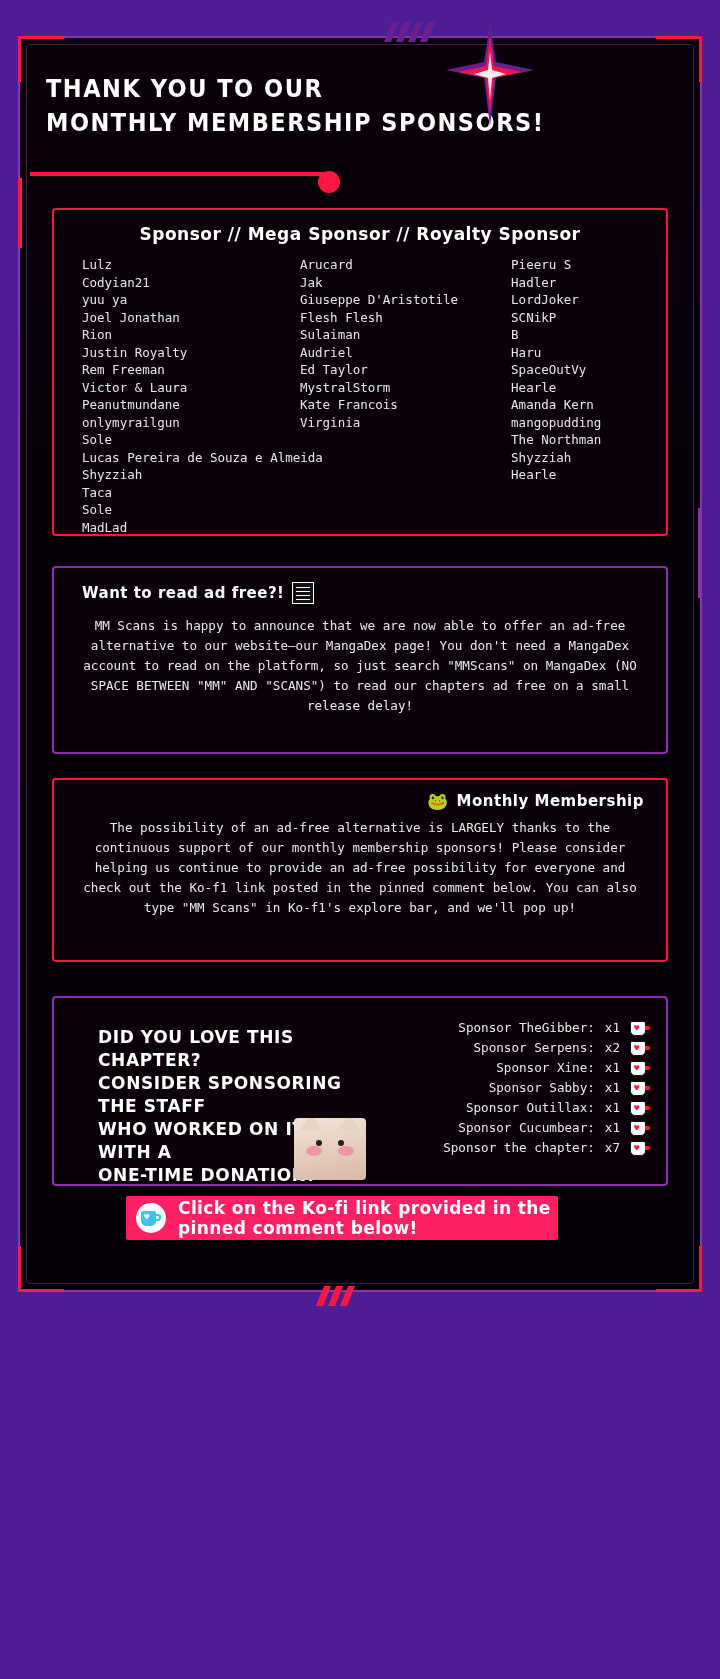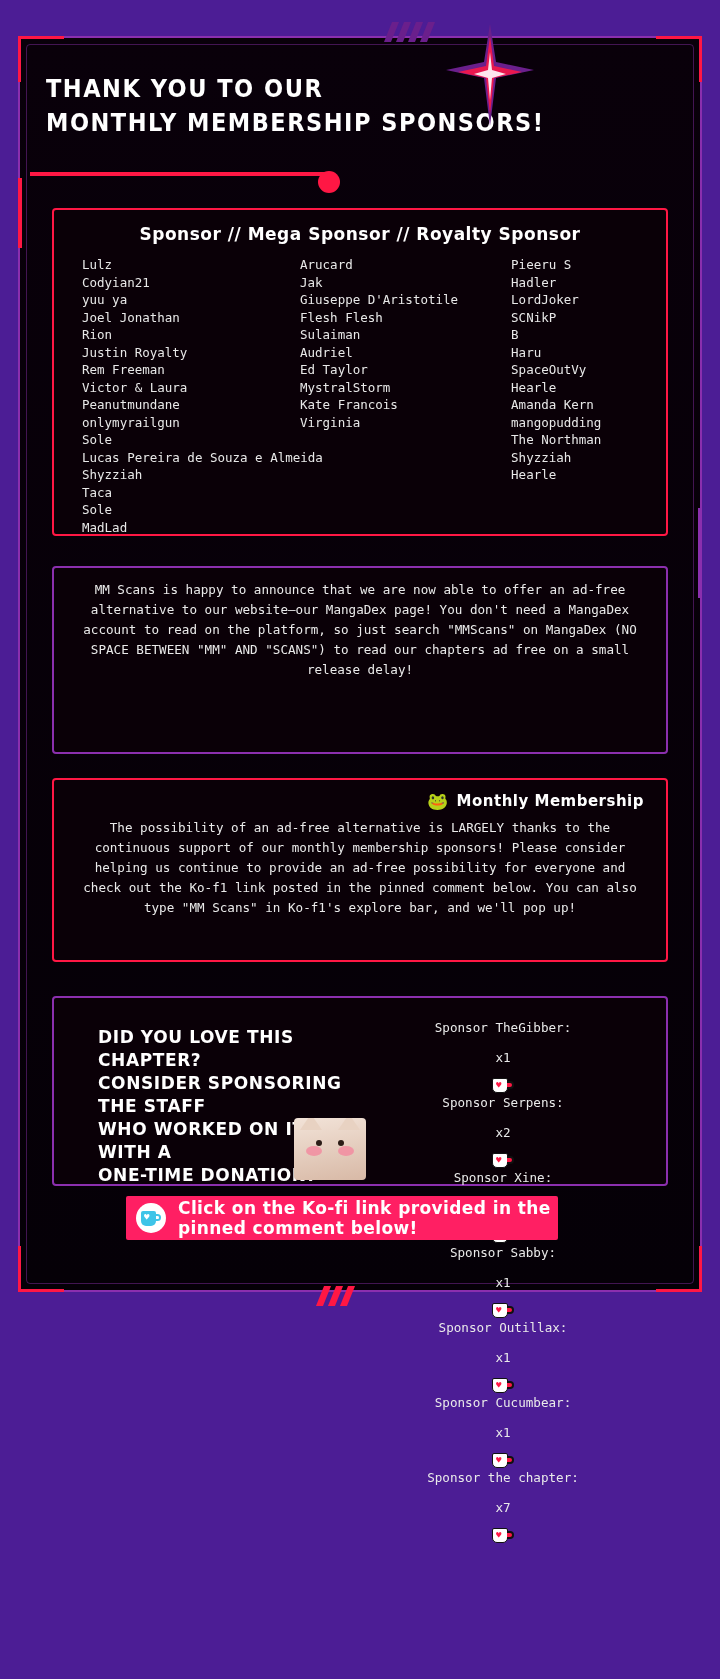--- a/index.html
+++ b/index.html
@@ -216,21 +216,20 @@
   .donate-right {
     flex: 1;
     padding: 20px 14px 0 0;
   }
   .donate-row {
     display: flex; align-items: center; justify-content: flex-end;
     gap: 10px;
     color: #eaeaea;
     font-size: 12.6px;
     line-height: 20px;
-    flex-direction: column;
   }
   .kofi-cup {
     width: 22px; height: 15px;
     position: relative;
     flex: 0 0 auto;
   }
   .kofi-cup .cup {
     position: absolute; left: 0; top: 0;
     width: 16px; height: 15px;
     background: #fff;
@@ -389,20 +388,24 @@
         <li>Amanda Kern</li>
         <li>mangopudding</li>
         <li>The Northman</li>
         <li>Shyzziah</li>
         <li>Hearle</li>
       </ul>
     </div>
   </div>
 
   <div class="panel adfree-panel">
+    <div class="adfree-title">
+      <span>Want to read ad free?!</span>
+      <span class="paper-icon"></span>
+    </div>
     <div class="adfree-body">MM Scans is happy to announce that we are now able to offer an ad-free alternative to our website—our MangaDex page! You don't need a MangaDex account to read on the platform, so just search "MMScans" on MangaDex (NO SPACE BETWEEN "MM" AND "SCANS") to read our chapters ad free on a small release delay!</div>
   </div>
 
   <div class="panel member-panel">
     <div class="member-title">
       <span class="frog">🐸</span>
       <span>Monthly Membership</span>
     </div>
     <div class="member-body">The possibility of an ad-free alternative is LARGELY thanks to the continuous support of our monthly membership sponsors! Please consider helping us continue to provide an ad-free possibility for everyone and check out the Ko-f1 link posted in the pinned comment below. You can also type "MM Scans" in Ko-f1's explore bar, and we'll pop up!</div>
   </div>

